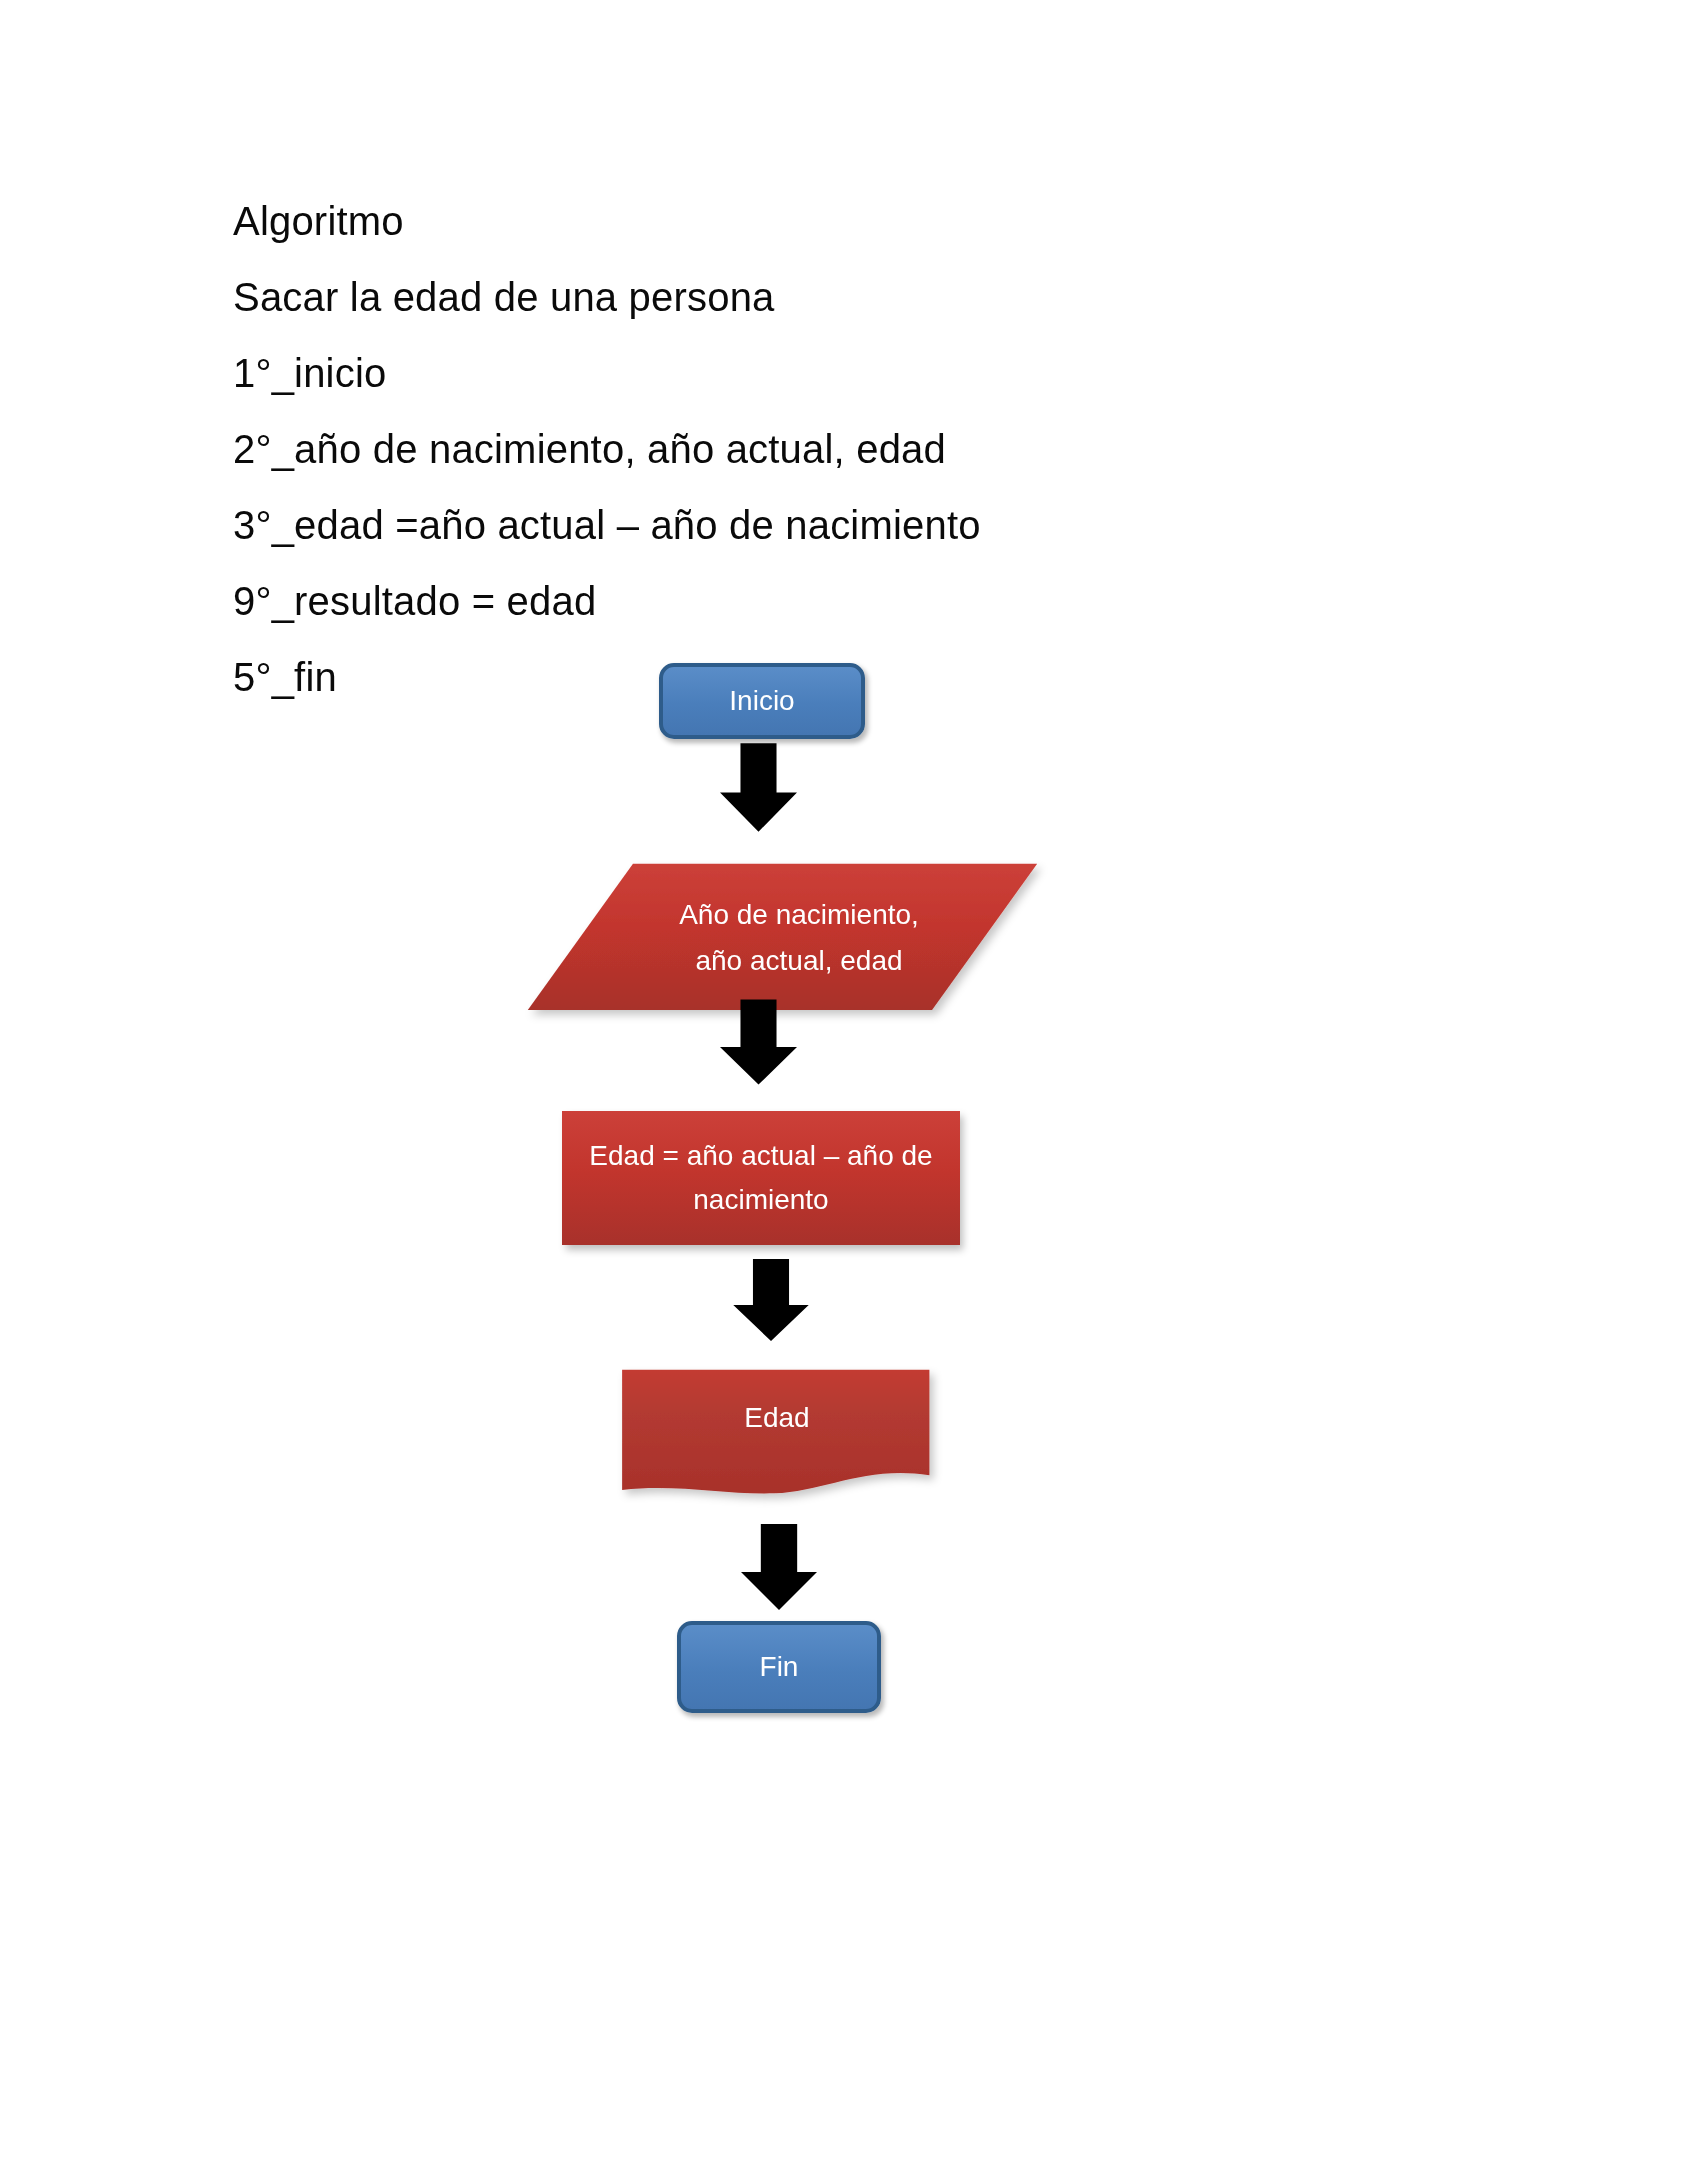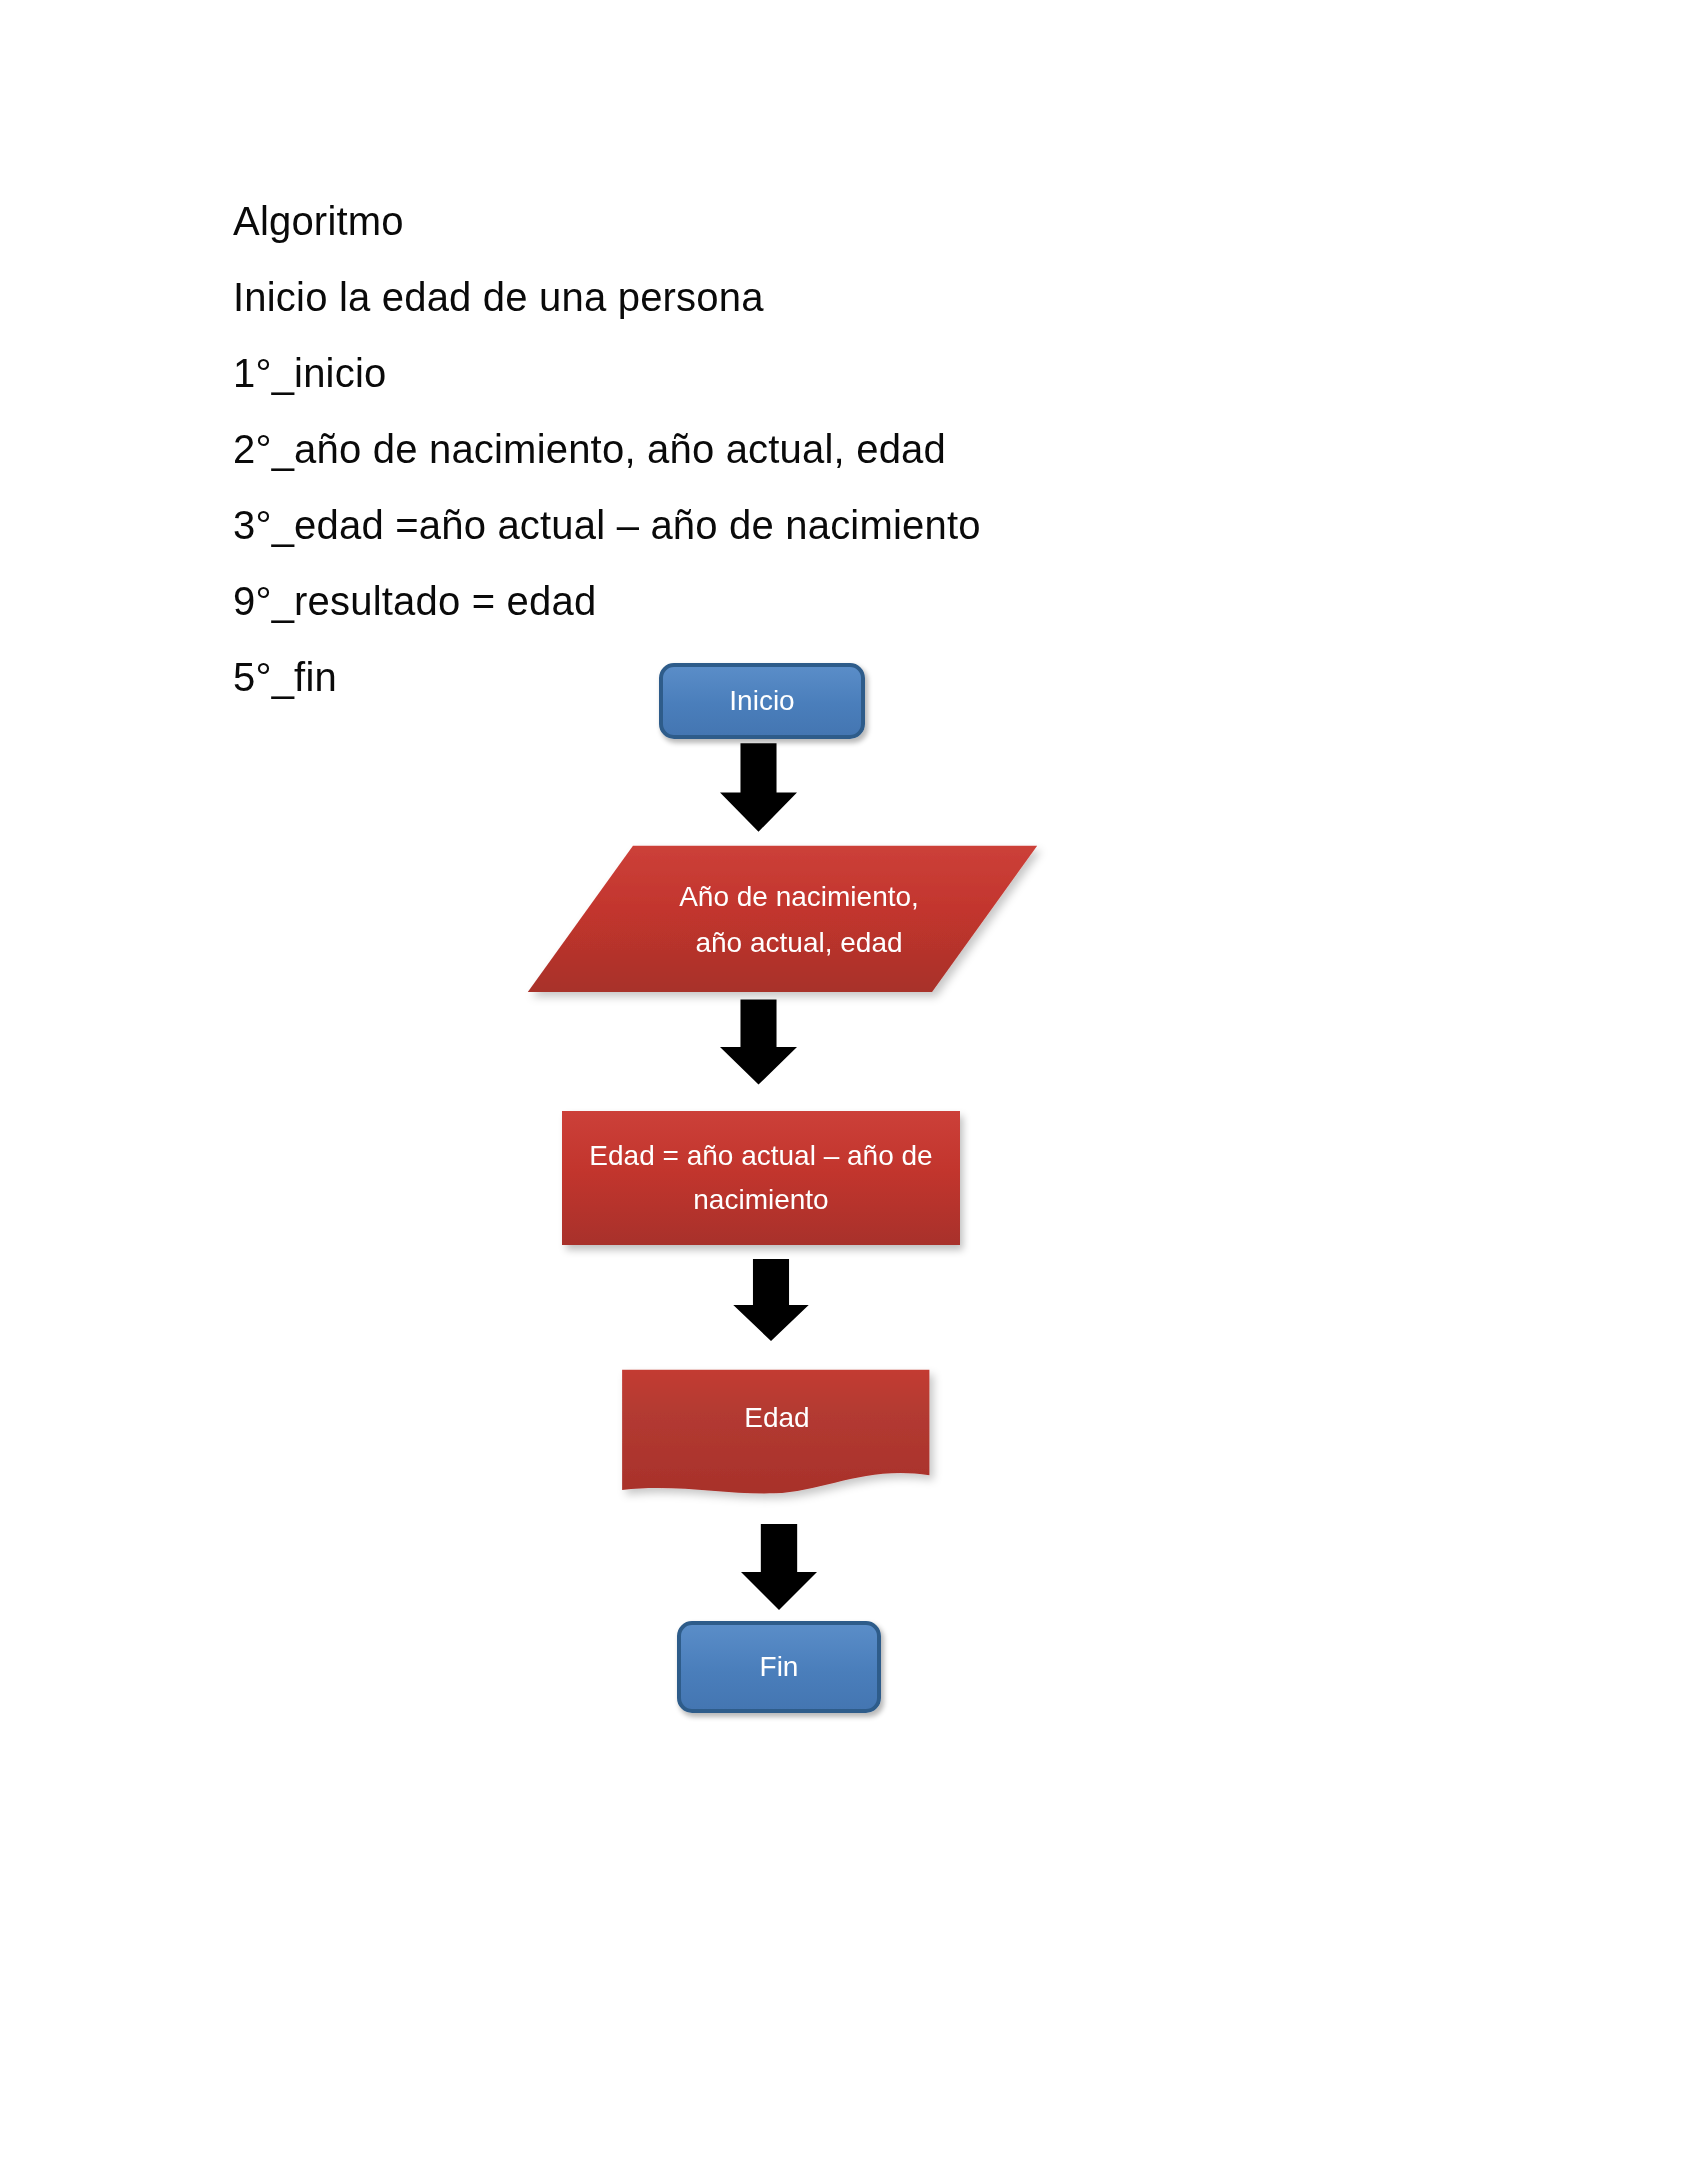--- a/index.html
+++ b/index.html
@@ -102,41 +102,41 @@
 
   .node-text { white-space: pre-line; }
 </style>
 </head>
 <body>
 
 <div id="page">
 
   <div class="algo-text">
     <div class="algo-line">Algoritmo</div>
-    <div class="algo-line">Inicio la edad de una persona</div>
+    <div class="algo-line">Sacar la edad de una persona</div>
     <div class="algo-line">1°_inicio</div>
     <div class="algo-line">2°_año de nacimiento, año actual, edad</div>
     <div class="algo-line">3°_edad =año actual – año de nacimiento</div>
     <div class="algo-line">9°_resultado = edad</div>
     <div class="algo-line">5°_fin</div>
   </div>
 
   <div id="flow">
 
     <div class="node terminator" style="left:659px; top:663px; width:206px; height:76px;">
       <span class="node-text">Inicio</span>
     </div>
 
     <div class="arrow" style="left:720px; top:743px;">
       <svg width="77" height="89" viewBox="0 0 94 108" aria-hidden="true">
         <path d="M25,0 L69,0 L69,60 L94,60 L47,108 L0,60 L25,60 Z" fill="#000000"></path>
       </svg>
     </div>
 
-    <div class="shape-wrap" style="left:527px; top:844px; width:511px; height:152px;">
+    <div class="shape-wrap" style="left:527px; top:862px; width:511px; height:152px;">
       <svg width="511" height="152" viewBox="0 0 620 185" aria-hidden="true">
         <defs>
           <linearGradient id="redGrad1" x1="0" y1="0" x2="0" y2="1">
             <stop offset="0%" stop-color="#CC4039"></stop>
             <stop offset="45%" stop-color="#C2352D"></stop>
             <stop offset="100%" stop-color="#A8312B"></stop>
           </linearGradient>
           <filter id="sh1" x="-20%" y="-20%" width="150%" height="150%">
             <feDropShadow dx="5" dy="6" stdDeviation="5" flood-color="#000000" flood-opacity="0.22"></feDropShadow>
           </filter>

